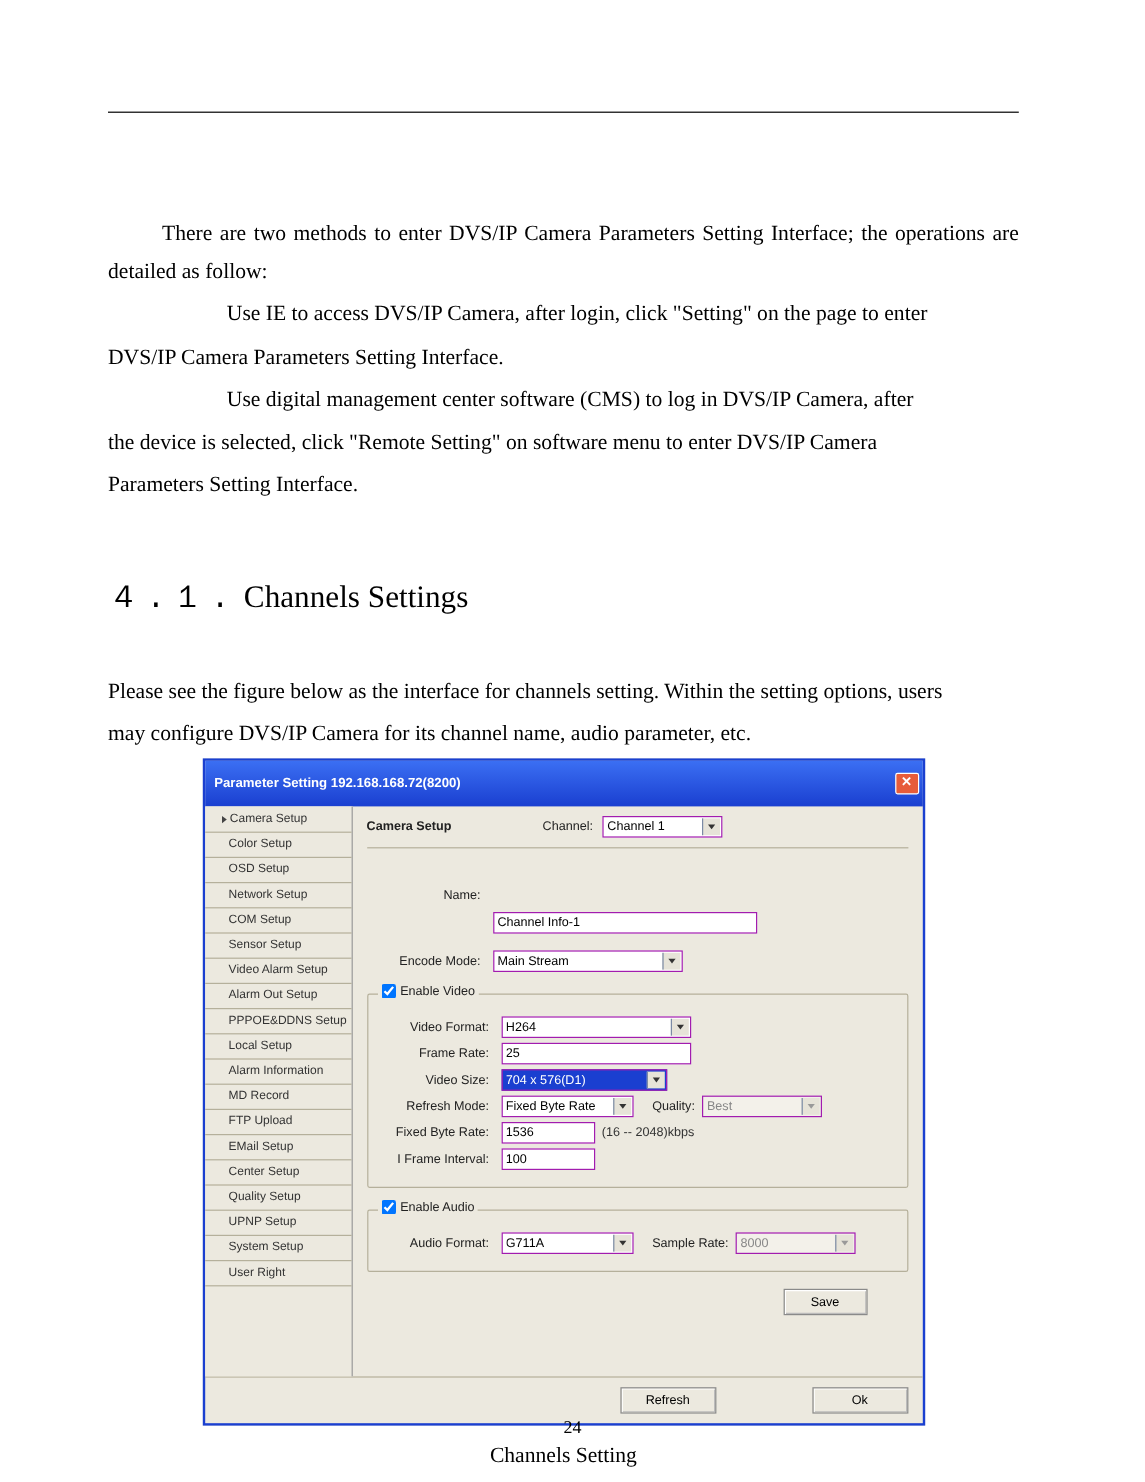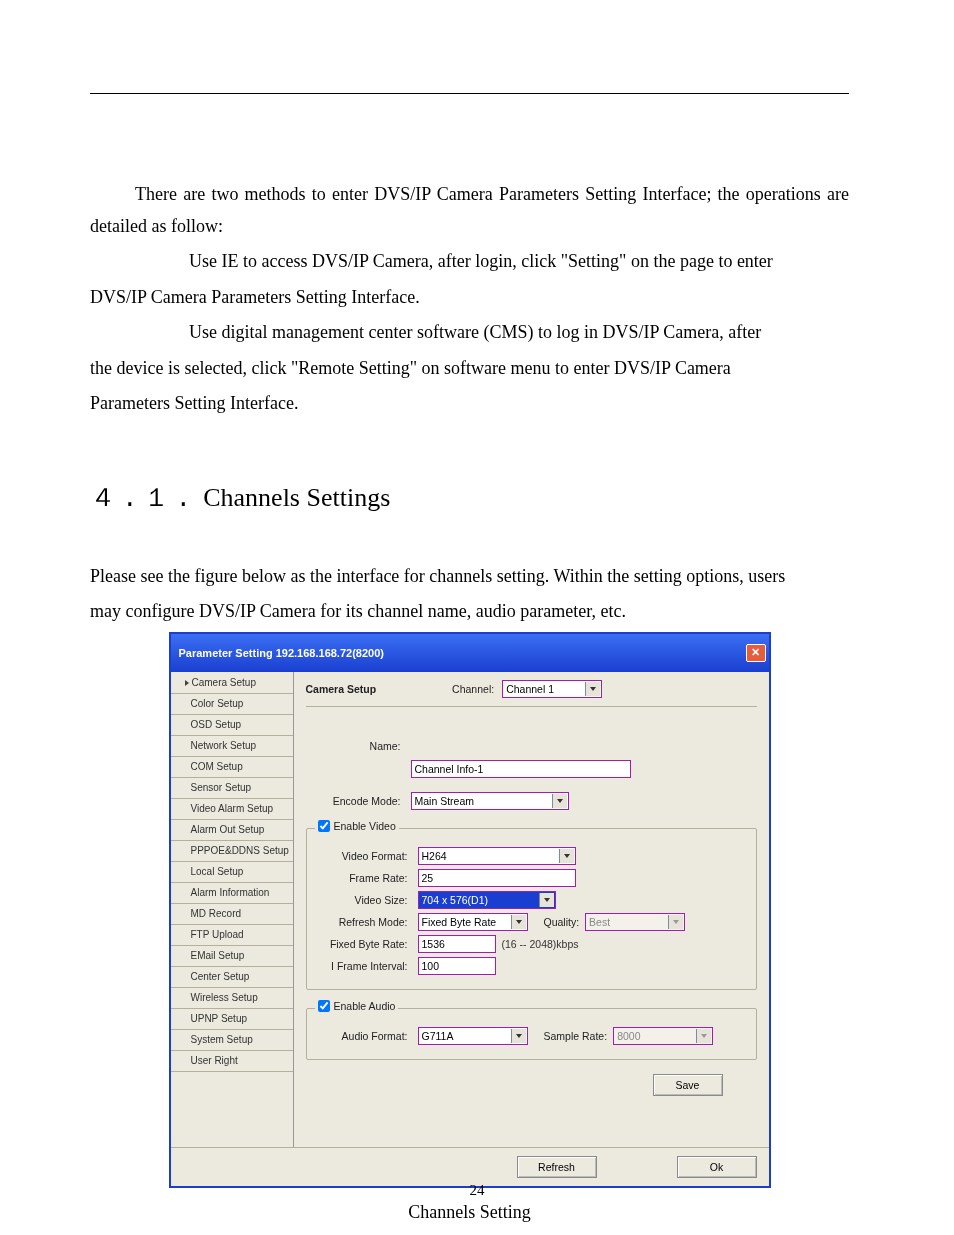--- a/index.html
+++ b/index.html
@@ -96,21 +96,21 @@
         <div class="sb-item">Sensor Setup</div>
         <div class="sb-item">Video Alarm Setup</div>
         <div class="sb-item">Alarm Out Setup</div>
         <div class="sb-item">PPPOE&amp;DDNS Setup</div>
         <div class="sb-item">Local Setup</div>
         <div class="sb-item">Alarm Information</div>
         <div class="sb-item">MD Record</div>
         <div class="sb-item">FTP Upload</div>
         <div class="sb-item">EMail Setup</div>
         <div class="sb-item">Center Setup</div>
-        <div class="sb-item">Wireless Setup</div>
+        <div class="sb-item">Quality Setup</div>
         <div class="sb-item">UPNP Setup</div>
         <div class="sb-item">System Setup</div>
         <div class="sb-item">User Right</div>
       </div>
 
       <div class="panel">
         <div class="panel-head">
           <span class="sectitle" style="font-weight:bold">Camera Setup</span>
           <span style="flex:0 0 60px"></span>
           <span>Channel:</span>

